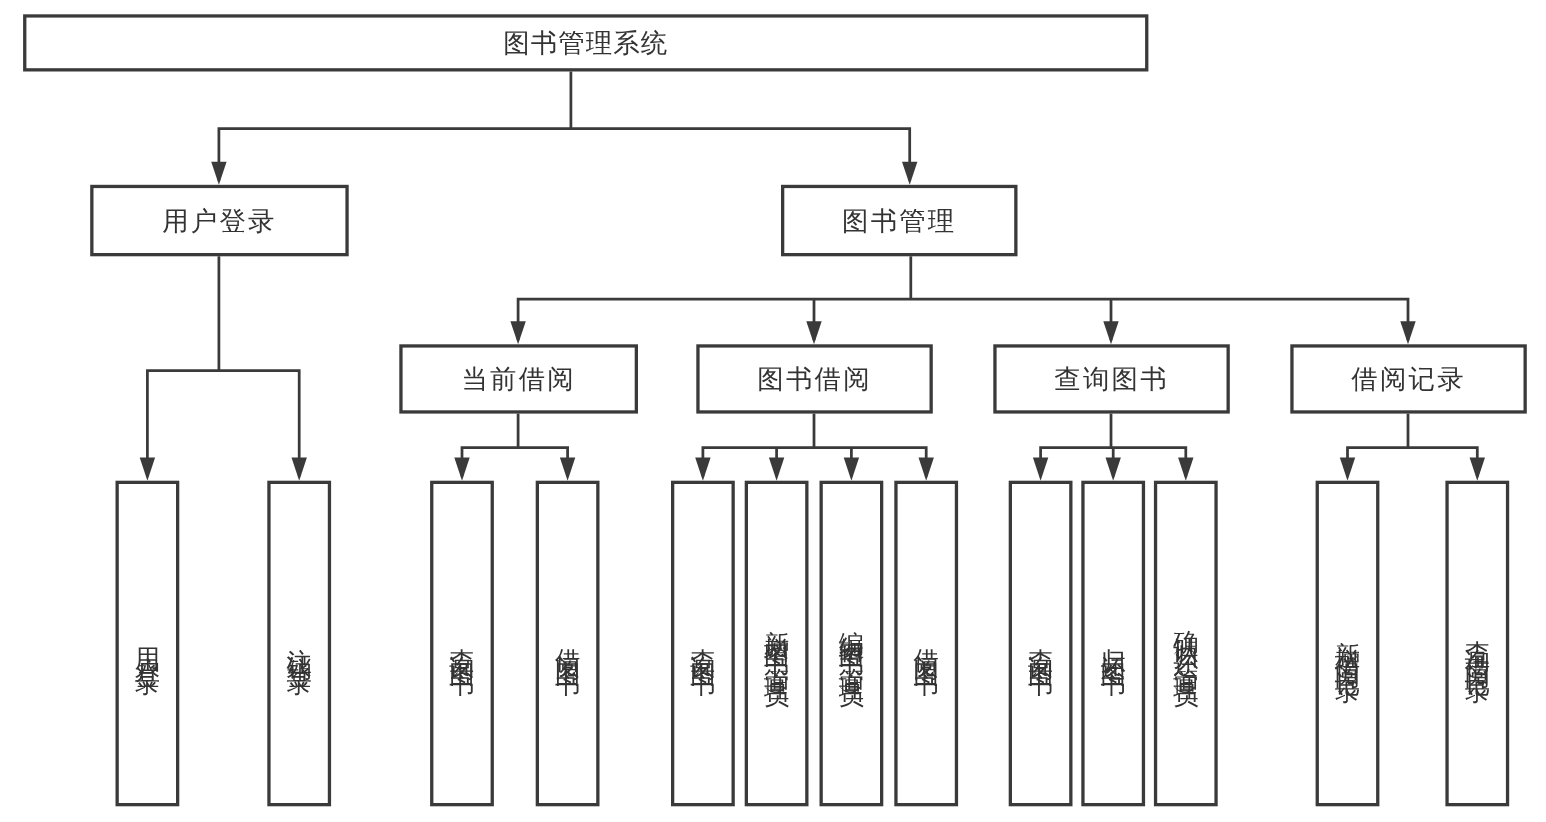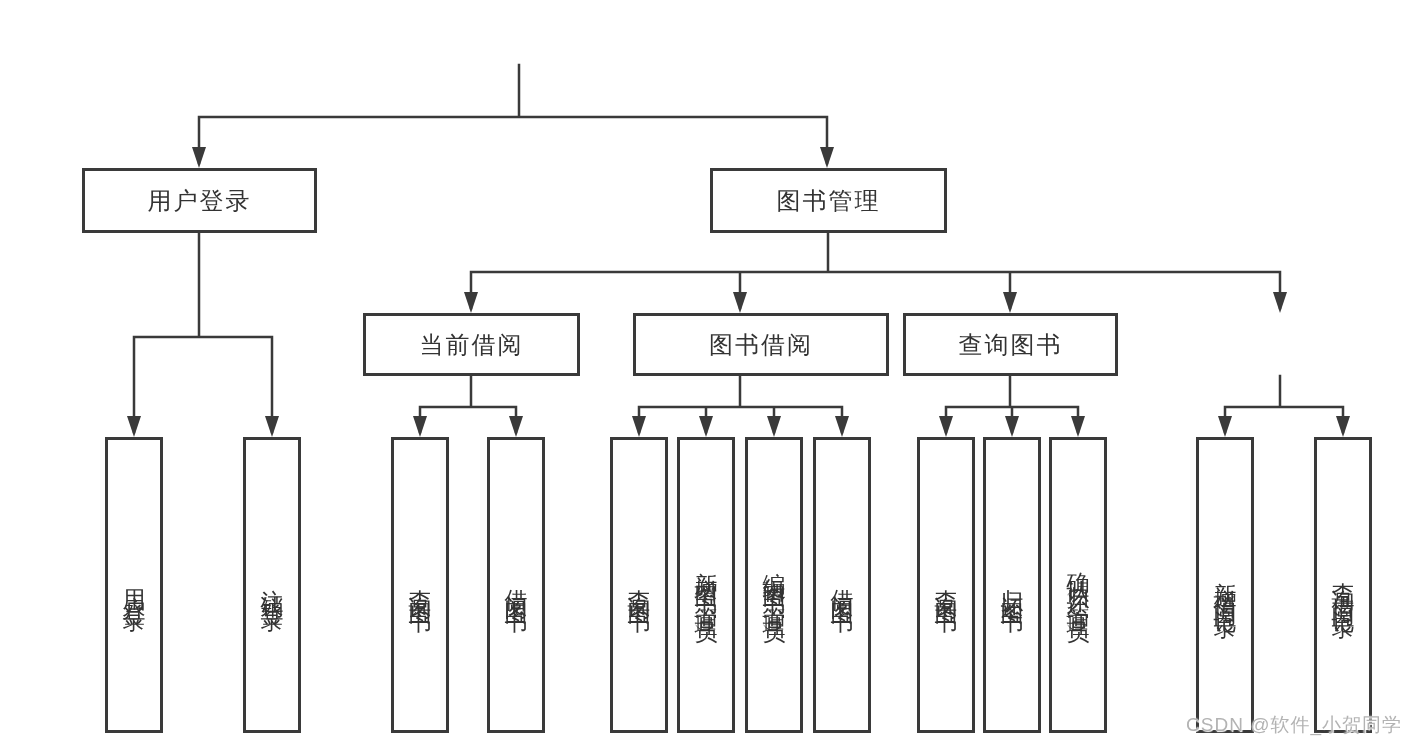--- a/index.html
+++ b/index.html
@@ -98,36 +98,42 @@
       <polygon points="774,437 767,416 781,416"></polygon>
       <polygon points="842,437 835,416 849,416"></polygon>
       <polygon points="946,437 939,416 953,416"></polygon>
       <polygon points="1012,437 1005,416 1019,416"></polygon>
       <polygon points="1078,437 1071,416 1085,416"></polygon>
       <polygon points="1225,437 1218,416 1232,416"></polygon>
       <polygon points="1343,437 1336,416 1350,416"></polygon>
     </g>
   </svg>
 
+  <div class="box root-box" style="left:21px; top:13px; width:1023px; height:52px;">
+    <span class="h-label">图书管理系统</span>
+  </div>
 
   <div class="box" style="left:82px; top:168px; width:235px; height:65px;">
     <span class="h-label">用户登录</span>
   </div>
-  <div class="box" style="left:710px; top:168px; width:237px; height:65px;">
+  <div class="box" style="left:710px; top:168px; width:215px; height:65px;">
     <span class="h-label">图书管理</span>
   </div>
 
   <div class="box" style="left:363px; top:313px; width:217px; height:63px;">
     <span class="h-label">当前借阅</span>
   </div>
-  <div class="box" style="left:633px; top:313px; width:256px; height:63px;">
+  <div class="box" style="left:633px; top:313px; width:215px; height:63px;">
     <span class="h-label">图书借阅</span>
   </div>
   <div class="box" style="left:903px; top:313px; width:215px; height:63px;">
     <span class="h-label">查询图书</span>
+  </div>
+  <div class="box" style="left:1173px; top:313px; width:215px; height:63px;">
+    <span class="h-label">借阅记录</span>
   </div>
 
   <div class="box v-box" style="left:105px; top:437px; width:58px; height:296px;">
     <span class="v-label">用户登录</span>
   </div>
   <div class="box v-box" style="left:243px; top:437px; width:58px; height:296px;">
     <span class="v-label">注销登录</span>
   </div>
 
   <div class="box v-box" style="left:391px; top:437px; width:58px; height:296px;">
@@ -160,15 +166,14 @@
     <span class="v-label">确认归还（管理员）</span>
   </div>
 
   <div class="box v-box" style="left:1196px; top:437px; width:58px; height:296px;">
     <span class="v-label">新增借阅记录</span>
   </div>
   <div class="box v-box" style="left:1314px; top:437px; width:58px; height:296px;">
     <span class="v-label">查询借阅记录</span>
   </div>
 
-  <div class="watermark">CSDN @软件_小贺同学</div>
 
 </div>
 
 </body></html>

